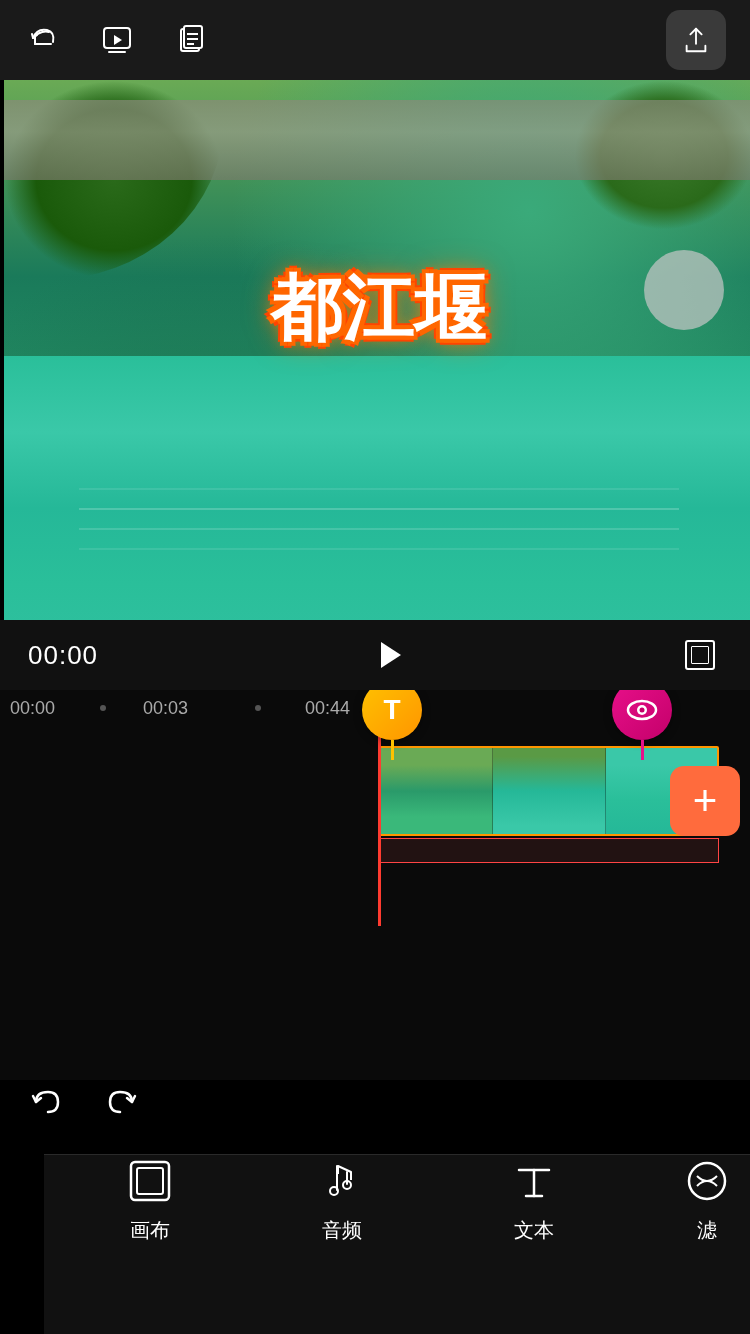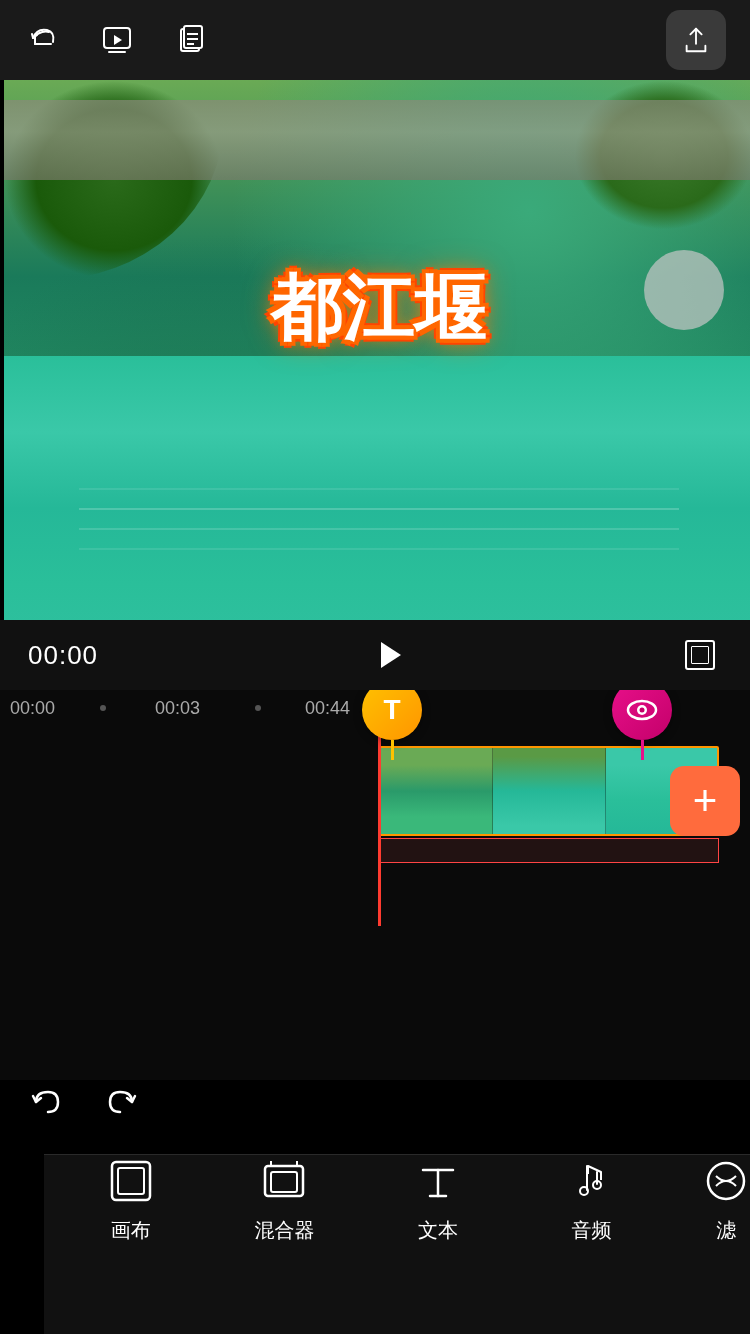--- a/index.html
+++ b/index.html
@@ -517,21 +517,21 @@
   <div class="fullscreen-btn">
     <div class="fullscreen-icon"></div>
   </div>
 </div>
 
 <div class="timeline-area">
 
   <div class="timeline-ruler">
     <span class="time-marker" style="left: 10px;">00:00</span>
     <span class="ruler-dot" style="left: 100px;"></span>
-    <span class="time-marker" style="left: 155px;">00:03</span>
+    <span class="time-marker" style="left: 143px;">00:03</span>
     <span class="ruler-dot" style="left: 255px;"></span>
     <span class="time-marker" style="left: 305px;">00:44</span>
   </div>
 
   <div class="timeline-left"></div>
 
   <div class="marker-t">
     <div class="marker-t-circle">
       <span>T</span>
     </div>
@@ -584,59 +584,48 @@
   <div class="tool-item">
     <div class="tool-icon">
       <svg viewBox="0 0 46 46">
         <rect x="4" y="4" width="38" height="38" rx="4" stroke="#fff" stroke-width="2.5"></rect>
         <rect x="10" y="10" width="26" height="26" rx="2" stroke="#fff" stroke-width="2"></rect>
       </svg>
     </div>
     <span class="tool-label">画布</span>
   </div>
 
+
   <div class="tool-item">
     <div class="tool-icon">
       <svg viewBox="0 0 46 46">
-        <rect x="4" y="8" width="38" height="30" rx="3" stroke="#fff" stroke-width="2.5"></rect>
-        <rect x="10" y="14" width="26" height="20" rx="2" stroke="#fff" stroke-width="2"></rect>
-        <line x1="10" y1="8" x2="10" y2="3" stroke="#fff" stroke-width="2"></line>
-        <line x1="36" y1="8" x2="36" y2="3" stroke="#fff" stroke-width="2"></line>
-      </svg>
-    </div>
-    <span class="tool-label">混合器</span>
+        <path d="M18 8 L18 32" stroke="#fff" stroke-width="2" stroke-linecap="round"></path>
+        <path d="M28 14 L28 26" stroke="#fff" stroke-width="2" stroke-linecap="round"></path>
+
+        <circle cx="15" cy="33" r="4" stroke="#fff" stroke-width="2" fill="none"></circle>
+        <circle cx="28" cy="27" r="4" stroke="#fff" stroke-width="2" fill="none"></circle>
+        <line x1="19" y1="8" x2="32" y2="14" stroke="#fff" stroke-width="2" stroke-linecap="round"></line>
+        <line x1="19" y1="8" x2="19" y2="16" stroke="#fff" stroke-width="2"></line>
+        <line x1="32" y1="14" x2="32" y2="22" stroke="#fff" stroke-width="2"></line>
+      </svg>
+    </div>
+    <span class="tool-label">音频</span>
   </div>
 
   <div class="tool-item">
     <div class="tool-icon">
       <svg viewBox="0 0 46 46">
         <line x1="8" y1="12" x2="38" y2="12" stroke="#fff" stroke-width="2.5" stroke-linecap="round"></line>
         <line x1="23" y1="12" x2="23" y2="38" stroke="#fff" stroke-width="2.5" stroke-linecap="round"></line>
         <line x1="15" y1="38" x2="31" y2="38" stroke="#fff" stroke-width="2.5" stroke-linecap="round"></line>
       </svg>
     </div>
     <span class="tool-label">文本</span>
   </div>
 
-  <div class="tool-item">
-    <div class="tool-icon">
-      <svg viewBox="0 0 46 46">
-        <path d="M18 8 L18 32" stroke="#fff" stroke-width="2" stroke-linecap="round"></path>
-        <path d="M28 14 L28 26" stroke="#fff" stroke-width="2" stroke-linecap="round"></path>
-
-        <circle cx="15" cy="33" r="4" stroke="#fff" stroke-width="2" fill="none"></circle>
-        <circle cx="28" cy="27" r="4" stroke="#fff" stroke-width="2" fill="none"></circle>
-        <line x1="19" y1="8" x2="32" y2="14" stroke="#fff" stroke-width="2" stroke-linecap="round"></line>
-        <line x1="19" y1="8" x2="19" y2="16" stroke="#fff" stroke-width="2"></line>
-        <line x1="32" y1="14" x2="32" y2="22" stroke="#fff" stroke-width="2"></line>
-      </svg>
-    </div>
-    <span class="tool-label">音频</span>
-  </div>
-
 
   <div class="tool-item tool-item-partial">
     <div class="tool-icon">
       <svg viewBox="0 0 46 46">
         <circle cx="23" cy="23" r="18" stroke="#fff" stroke-width="2.5" fill="none"></circle>
         <path d="M13 18 Q23 28 33 18" stroke="#fff" stroke-width="2" fill="none"></path>
         <path d="M13 28 Q23 18 33 28" stroke="#fff" stroke-width="2" fill="none"></path>
       </svg>
     </div>
     <span class="tool-label">滤</span>

